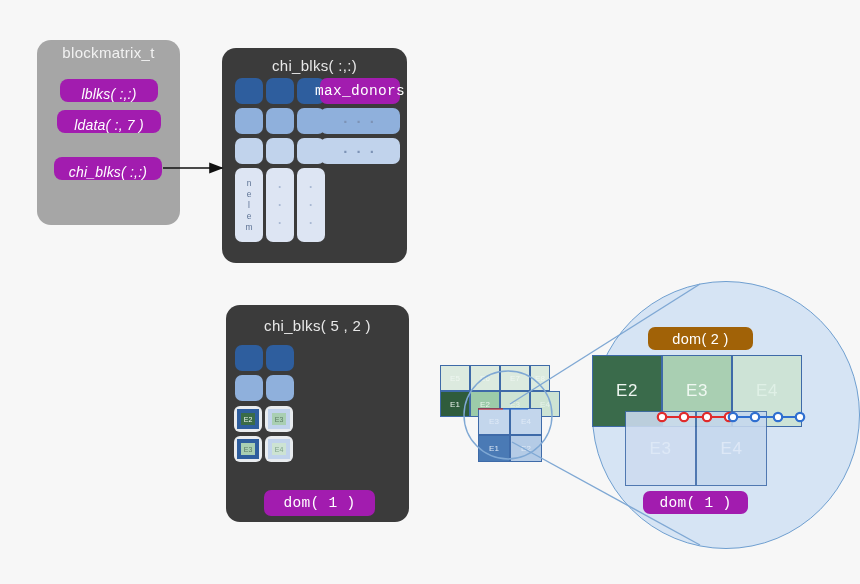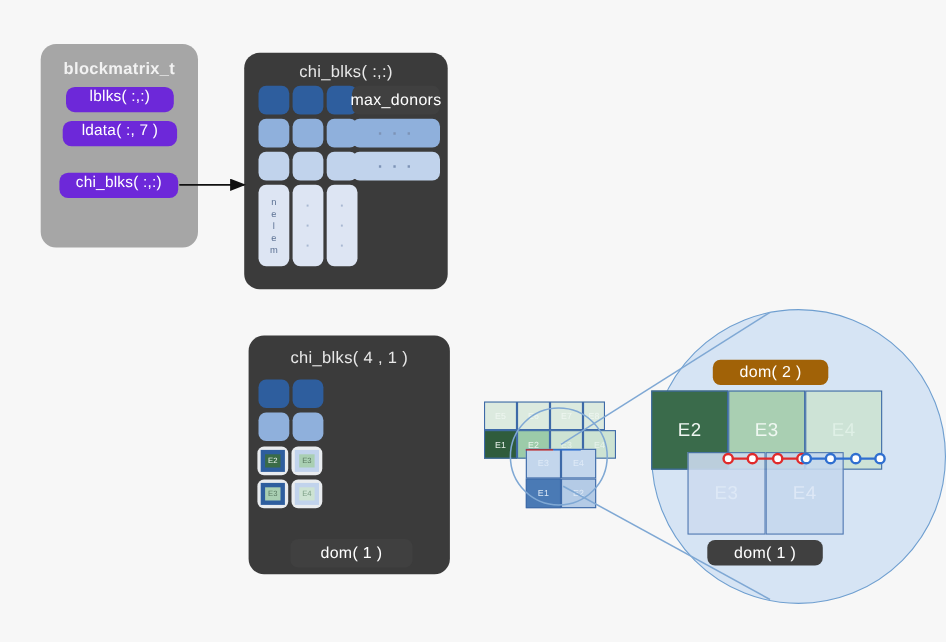--- a/index.html
+++ b/index.html
@@ -17,32 +17,32 @@
   .panel-grey{background:#a6a6a6;}
   .panel-dark{background:#3b3b3b;}
   .panel-title{
     position:absolute;left:0;right:0;text-align:center;
     color:#e8e8e8;font-size:15px;letter-spacing:.3px;
   }
   .panel-grey .panel-title{color:#f2f2f2;}
 
   
   .pill{
-    position:absolute;background:#6d28d9;color:#ffffff;
-    border-radius:8px;display:flex;align-items:flex-start;justify-content:center;
-    font-size:14px;letter-spacing:.2px;
+    position:absolute;background:#a21caf;color:#ffffff;
+    border-radius:8px;display:flex;align-items:flex-end;justify-content:center;
+    font-size:14px;letter-spacing:.2px;font-style:italic;
   }
 
   
   .badge{
     position:absolute;border-radius:7px;display:flex;
     align-items:center;justify-content:center;
     color:#ffffff;font-size:14.5px;letter-spacing:.3px;
   }
-  .badge-blue{background:#404040;}
+  .badge-blue{background:#a21caf;font-family:Liberation Mono, monospace;}
   .badge-green{background:#a16207;}
 
   
   .cell{position:absolute;border-radius:7px;}
   .c-dark{background:#2e5e9e;}
   .c-mid{background:#8fb0dc;}
   .c-light{background:#c1d3ec;}
   .c-pale{background:#dde5f3;}
   .dots{
     position:absolute;display:flex;align-items:center;justify-content:center;
@@ -101,21 +101,21 @@
 
   svg.overlay{position:absolute;left:0;top:0;width:860px;height:584px;
               pointer-events:none;overflow:visible;}
 </style>
 </head>
 <body>
 
 <div class="stage">
 
   <div class="panel panel-grey" style="left:37px;top:40px;width:143px;height:185px;">
-    <div class="panel-title" style="top:14px;font-weight:bold;">blockmatrix_t</div>
+    <div class="panel-title" style="top:4px;">blockmatrix_t</div>
   </div>
   <div class="pill" style="left:60px;top:79px;width:98px;height:23px;">
     <span>lblks( :,:)</span>
   </div>
   <div class="pill" style="left:57px;top:110px;width:104px;height:23px;">
     <span>ldata( :, 7 )</span>
   </div>
   <div class="pill" style="left:54px;top:157px;width:108px;height:23px;">
     <span>chi_blks( :,:)</span>
   </div>
@@ -162,21 +162,21 @@
     <span>·</span>
   </div>
   <div class="cell c-pale" style="left:297px;top:168px;width:28px;height:74px;"></div>
   <div class="vdots" style="left:297px;top:168px;width:28px;height:74px;">
     <span>·</span>
     <span>·</span>
     <span>·</span>
   </div>
 
   <div class="panel panel-dark" style="left:226px;top:305px;width:183px;height:217px;">
-    <div class="panel-title" style="top:12px;">chi_blks( 4 , 1 )</div>
+    <div class="panel-title" style="top:12px;">chi_blks( 5 , 2 )</div>
   </div>
 
   <div class="cell c-dark" style="left:235px;top:345px;width:28px;height:26px;"></div>
   <div class="cell c-dark" style="left:266px;top:345px;width:28px;height:26px;"></div>
   <div class="cell c-mid" style="left:235px;top:375px;width:28px;height:26px;"></div>
   <div class="cell c-mid" style="left:266px;top:375px;width:28px;height:26px;"></div>
 
   <div class="thumb" style="left:234px;top:406px;width:28px;height:26px;">
     <div class="thumb-inner ti-darkblue">
       <div class="ti-core-dark">

